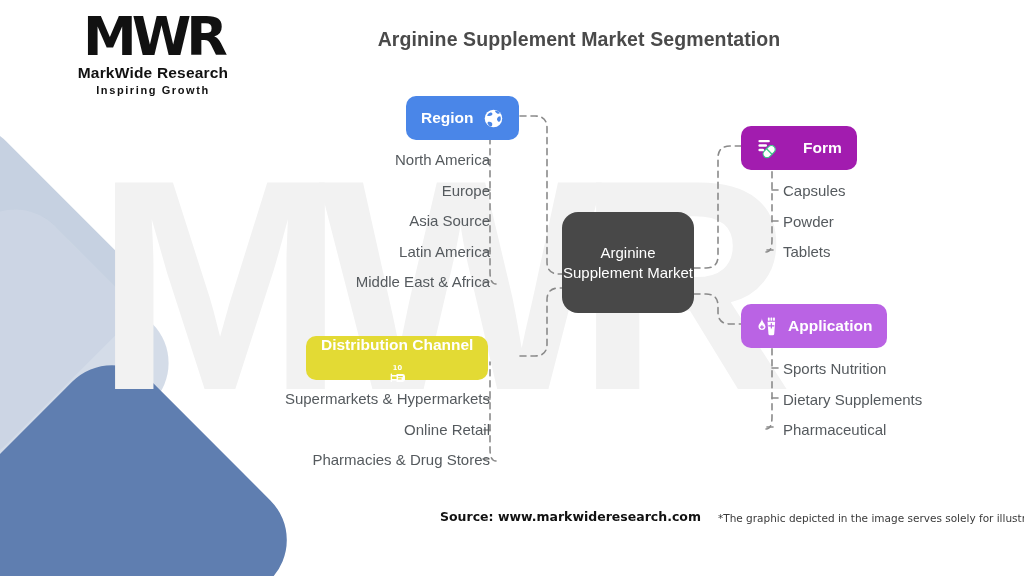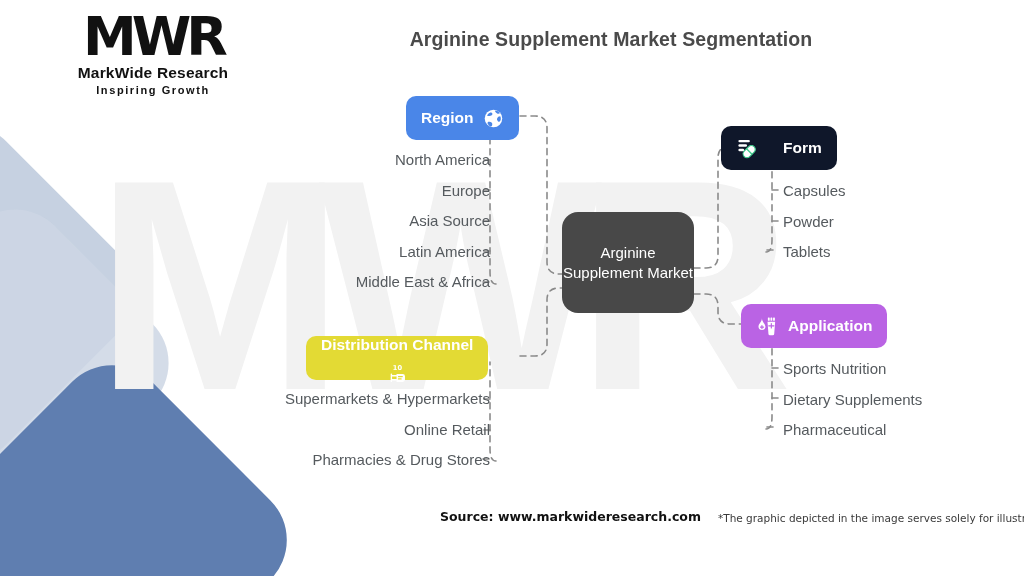--- a/index.html
+++ b/index.html
@@ -90,21 +90,21 @@
     font-size: 11px;
     font-weight: bold;
     letter-spacing: 1.6px;
     line-height: 14px;
     margin-top: 1px;
   }
 
   
   #title {
     position: absolute;
-    left: 316px;
+    left: 284px;
     top: 28px;
     width: 590px;
     text-align: center;
     font-size: 19.5px;
     font-weight: bold;
     color: #4a4a4a;
     letter-spacing: .1px;
   }
 
   
@@ -145,21 +145,21 @@
     height: 44px;
     border-radius: 10px;
     color: #ffffff;
     font-size: 15.5px;
     font-weight: bold;
     white-space: nowrap;
     box-sizing: border-box;
   }
   .badge svg { display: block; }
   #badge-region      { left: 406px; top: 96px;  background: #4a86e8; }
-  #badge-form        { left: 721px; top: 126px; background: #0f172a; gap: 24px; }
+  #badge-form        { left: 741px; top: 126px; background: #a21caf; gap: 24px; }
   #badge-application { left: 741px; top: 304px; background: #ba63e4; }
   #badge-distribution{ left: 306px; top: 336px; background: #e3da34; flex-direction: column; }
 
   
   .leafs {
     position: absolute;
     color: #555a5e;
     font-size: 15px;
     line-height: 30.5px;
     white-space: nowrap;

